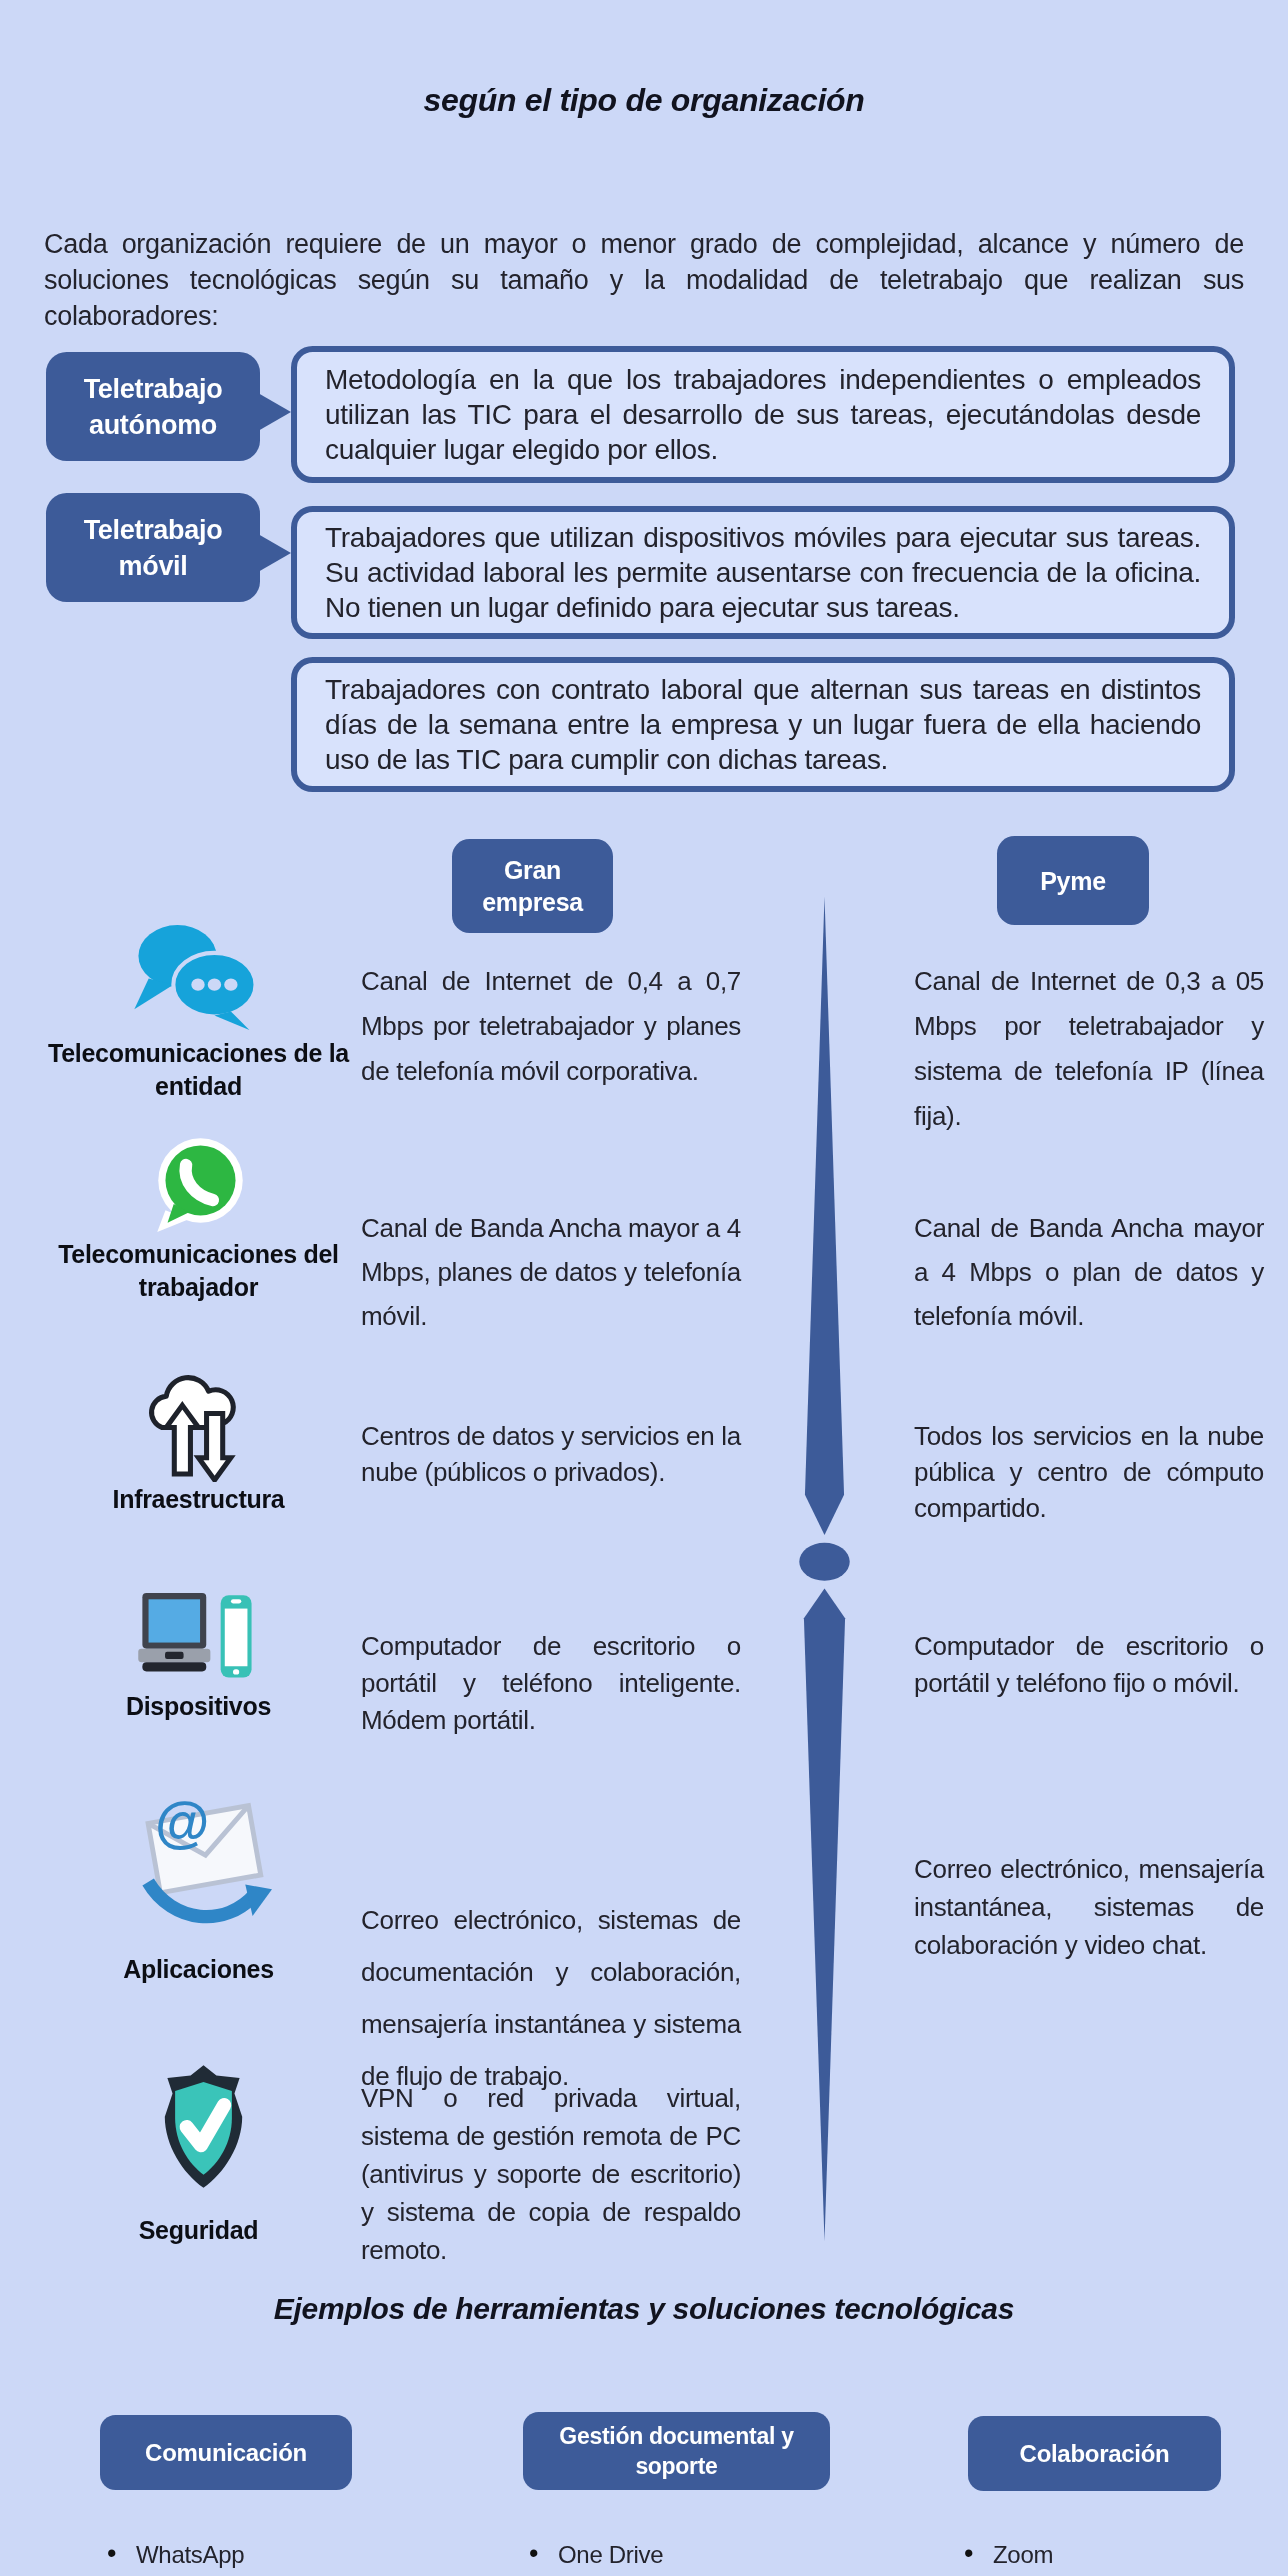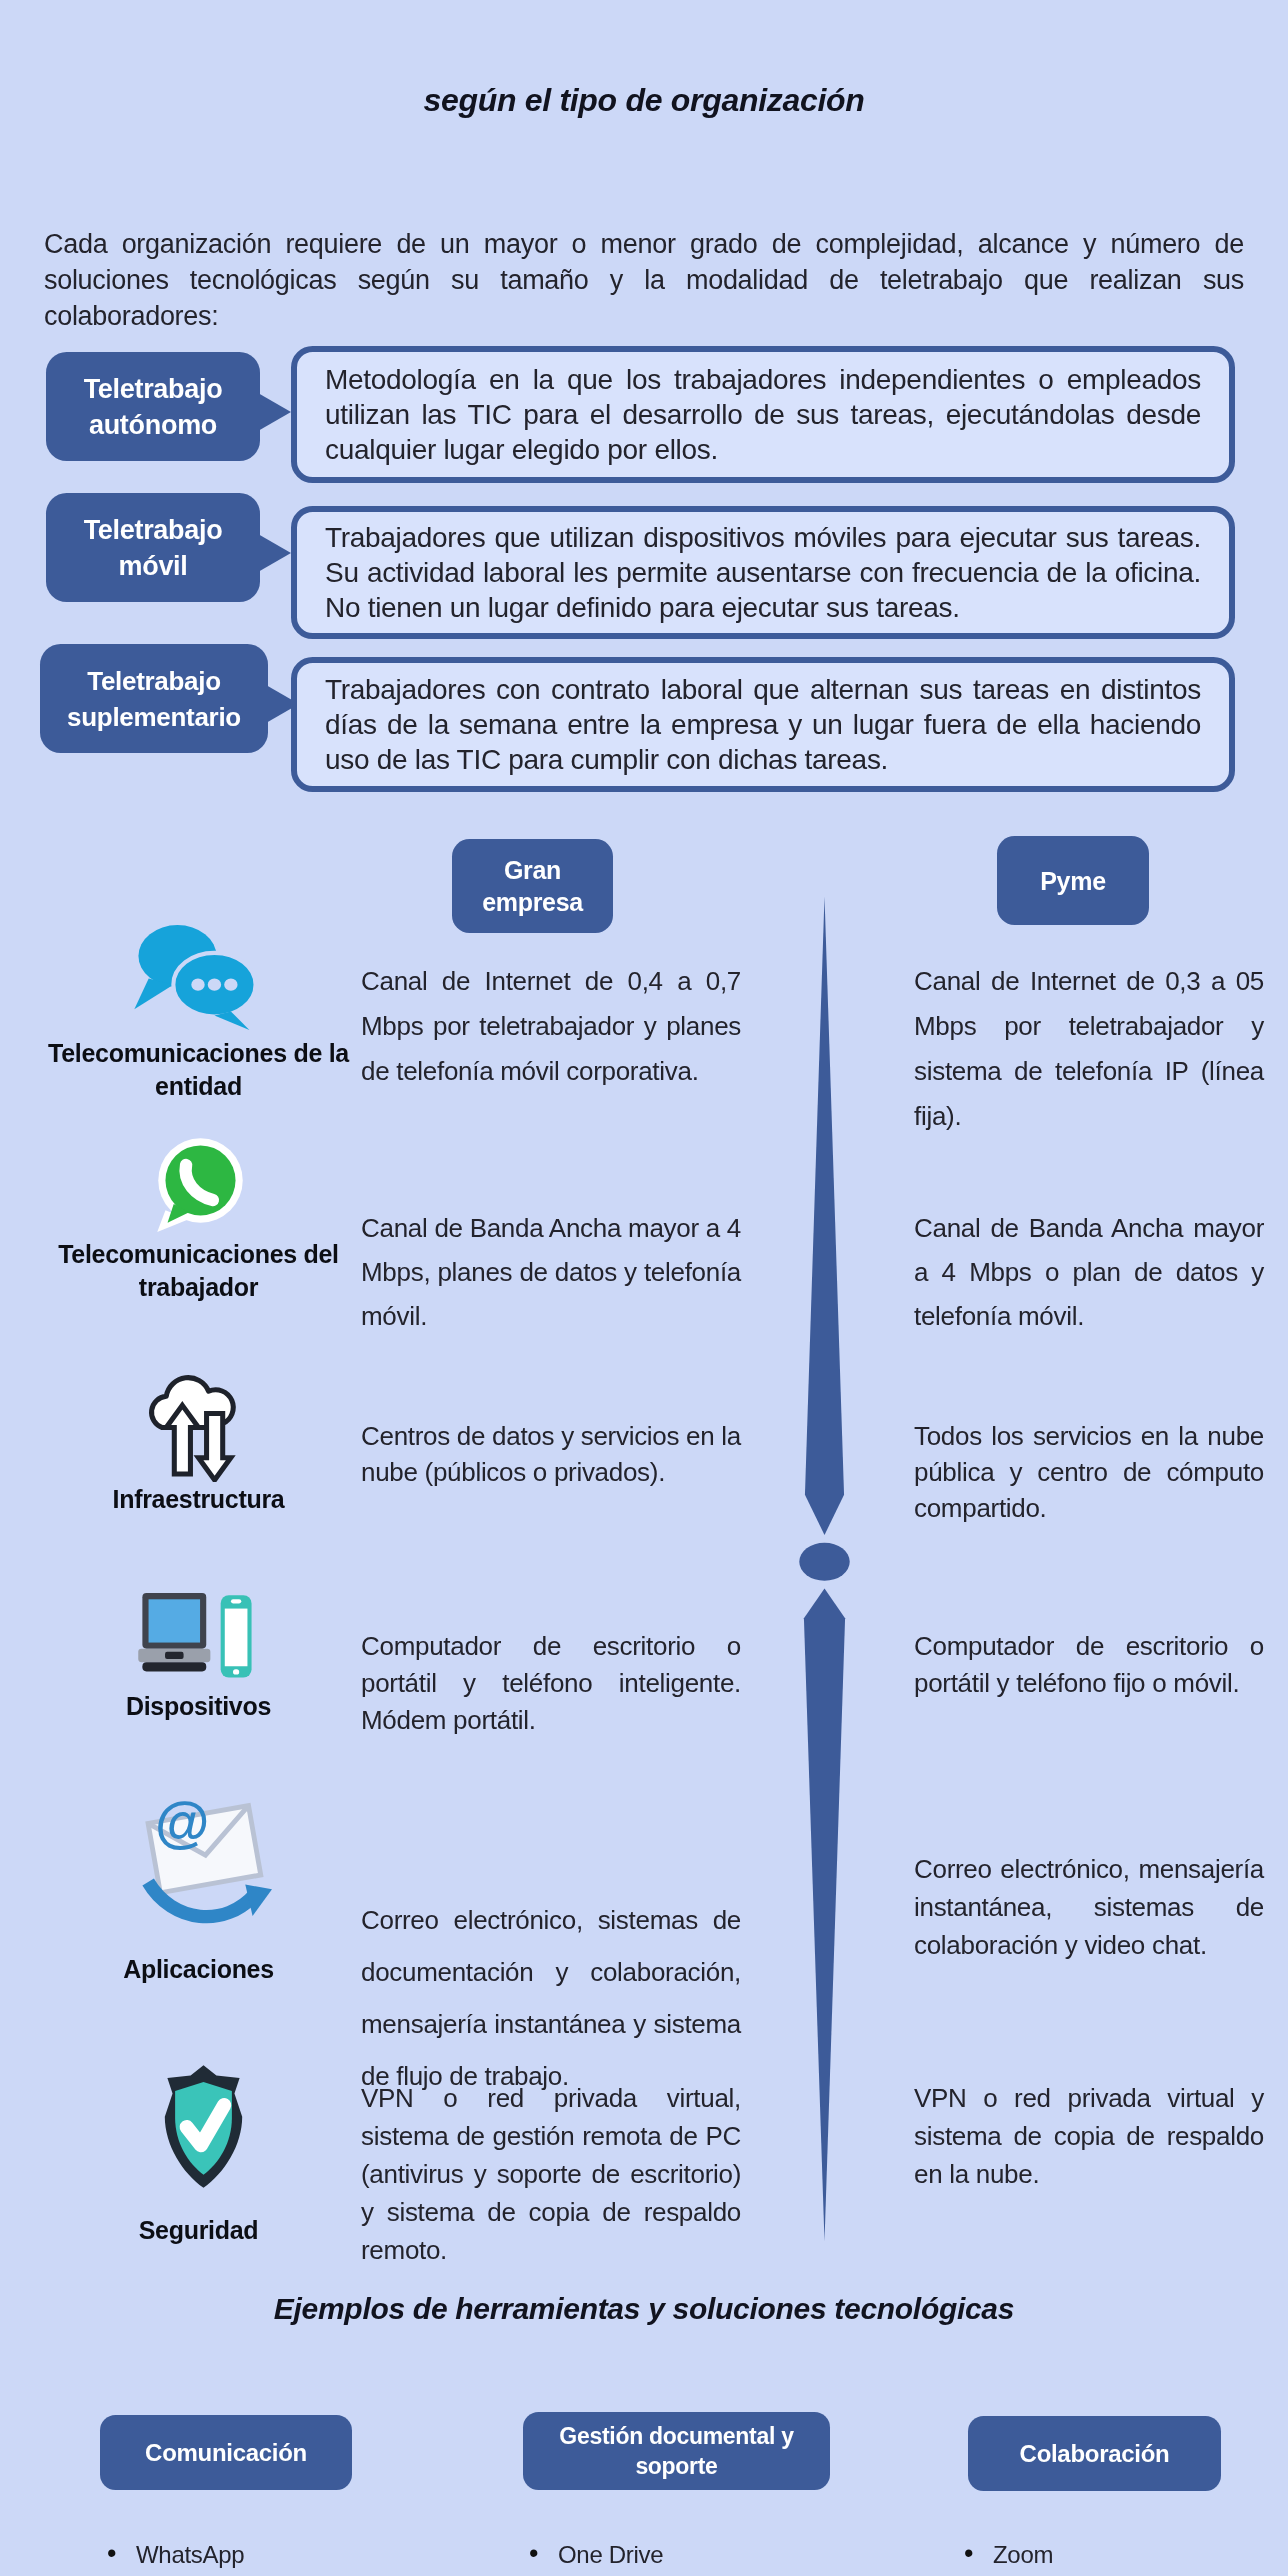--- a/index.html
+++ b/index.html
@@ -46,24 +46,20 @@
   </div>
 
   <div class="abs def-label" style="left:46px;top:493px;width:214px;height:109px;">
     <span class="tail"></span>
     <span>Teletrabajo móvil</span>
   </div>
   <div class="abs def-box" style="left:291px;top:506px;width:944px;height:133px;">
     <p>Trabajadores que utilizan dispositivos móviles para ejecutar sus tareas. Su actividad laboral les permite ausentarse con frecuencia de la oficina. No tienen un lugar definido para ejecutar sus tareas.</p>
   </div>
 
-  <div class="abs def-label" style="left:40px;top:644px;width:228px;height:109px;font-size:26px;">
-    <span class="tail"></span>
-    <span>Teletrabajo suplementario</span>
-  </div>
   <div class="abs def-box" style="left:291px;top:657px;width:944px;height:135px;">
     <p>Trabajadores con contrato laboral que alternan sus tareas en distintos días de la semana entre la empresa y un lugar fuera de ella haciendo uso de las TIC para cumplir con dichas tareas.</p>
   </div>
 
   <div class="abs badge" style="left:452px;top:839px;width:161px;height:94px;">Gran empresa</div>
   <div class="abs badge" style="left:997px;top:836px;width:152px;height:89px;">Pyme</div>
 
   <svg class="abs" style="left:737px;top:896px;" width="175" height="1350" viewBox="0 0 340 2620">
     <polygon points="170,0 208,1162 170,1240 132,1162" fill="#3d5b99"></polygon>
     <ellipse cx="170" cy="1292" rx="49" ry="37" fill="#3d5b99"></ellipse>
@@ -131,21 +127,20 @@
   <div class="abs cmp-text" style="left:361px;top:1850px;width:380px;line-height:52px;margin-top:44px;">Correo electrónico, sistemas de documentación y colaboración, mensajería instantánea y sistema de flujo de trabajo.</div>
   <div class="abs cmp-text" style="left:914px;top:1850px;width:350px;line-height:38px;">Correo electrónico, mensajería instantánea, sistemas de colaboración y video chat.</div>
 
   <svg class="abs" style="left:139px;top:2061px;" width="129" height="145" viewBox="0 0 100 110">
     <path d="M50 2 L60 10 L78 12 L74 24 L80 42 C80 64 66 86 50 97 C34 86 20 64 20 42 L26 24 L22 12 L40 10 Z" fill="#202b36"></path>
     <path d="M50 15 L72 22 L72 43 C72 62 62 78 50 87 C38 78 28 62 28 43 L28 22 Z" fill="#3ac4b9"></path>
     <path d="M37 50 L48 64 L66 33" stroke="#ffffff" stroke-width="11" fill="none" stroke-linecap="round" stroke-linejoin="round"></path>
   </svg>
   <div class="abs row-label" style="left:44px;top:2214px;width:309px;">Seguridad</div>
   <div class="abs cmp-text" style="left:361px;top:2079px;width:380px;line-height:38px;">VPN o red privada virtual, sistema de gestión remota de PC (antivirus y soporte de escritorio) y sistema de copia de respaldo remoto.</div>
-  <div class="abs cmp-text" style="left:914px;top:2079px;width:350px;line-height:38px;">VPN o red privada virtual y sistema de copia de respaldo en la nube.</div>
 
   <div class="abs sec-title" style="top:2292px;">Ejemplos de herramientas y soluciones tecnológicas</div>
 
   <div class="abs badge" style="left:100px;top:2415px;width:252px;height:75px;border-radius:15.5px;font-size:24px;">Comunicación</div>
   <div class="abs badge" style="left:523px;top:2412px;width:307px;height:78px;border-radius:15.5px;font-size:23px;line-height:30px;padding:0 31px;box-sizing:border-box;">Gestión documental y soporte</div>
   <div class="abs badge" style="left:968px;top:2416px;width:253px;height:75px;border-radius:15.5px;font-size:24px;">Colaboración</div>
 
   <ul class="abs tool-list" style="left:106px;top:2537px;width:330px;">
     <li>WhatsApp</li>
     <li>Google Hangouts</li>

